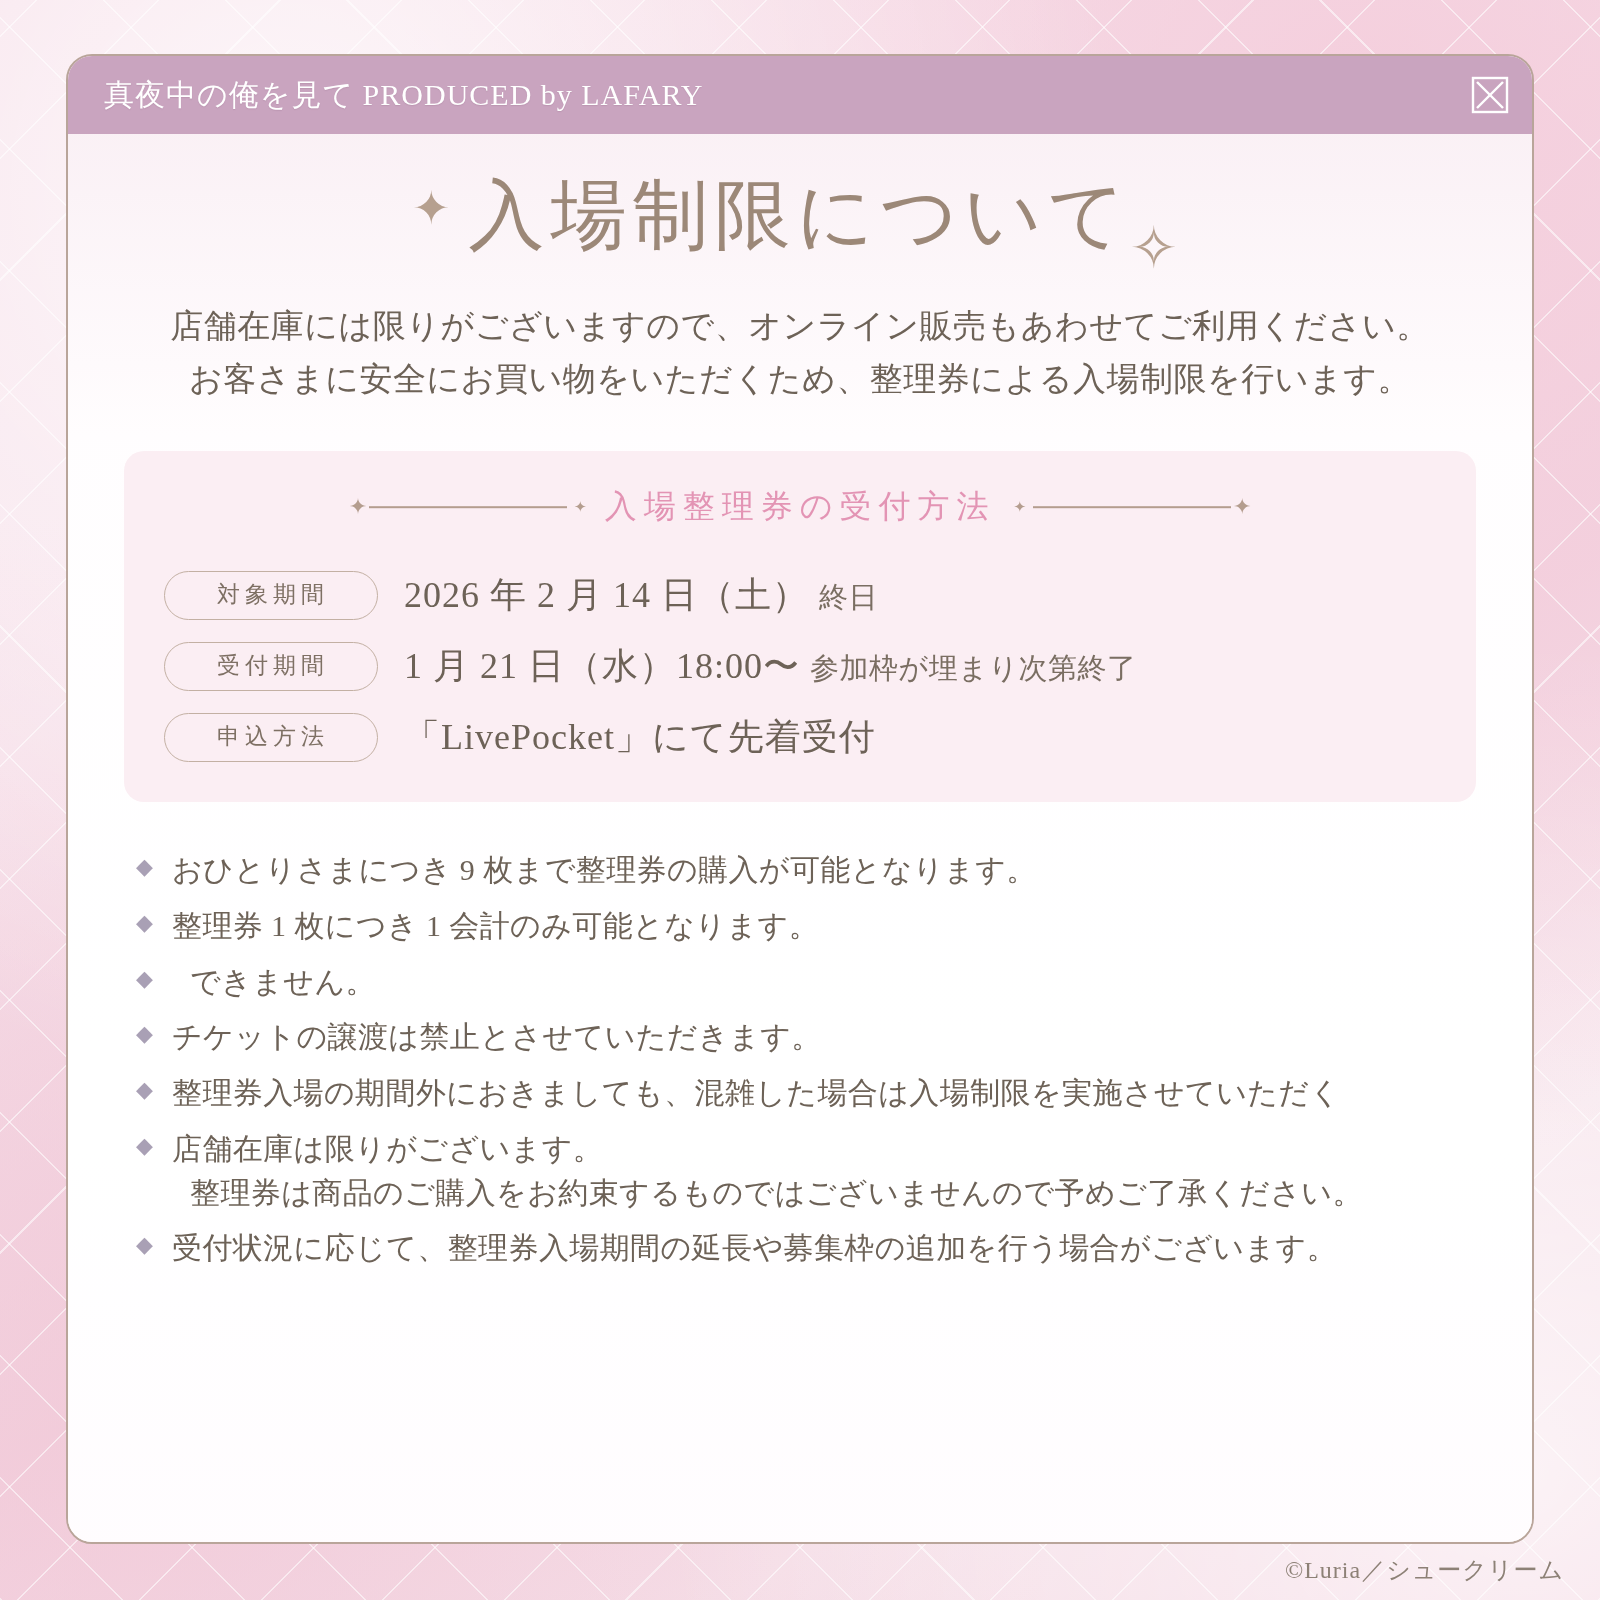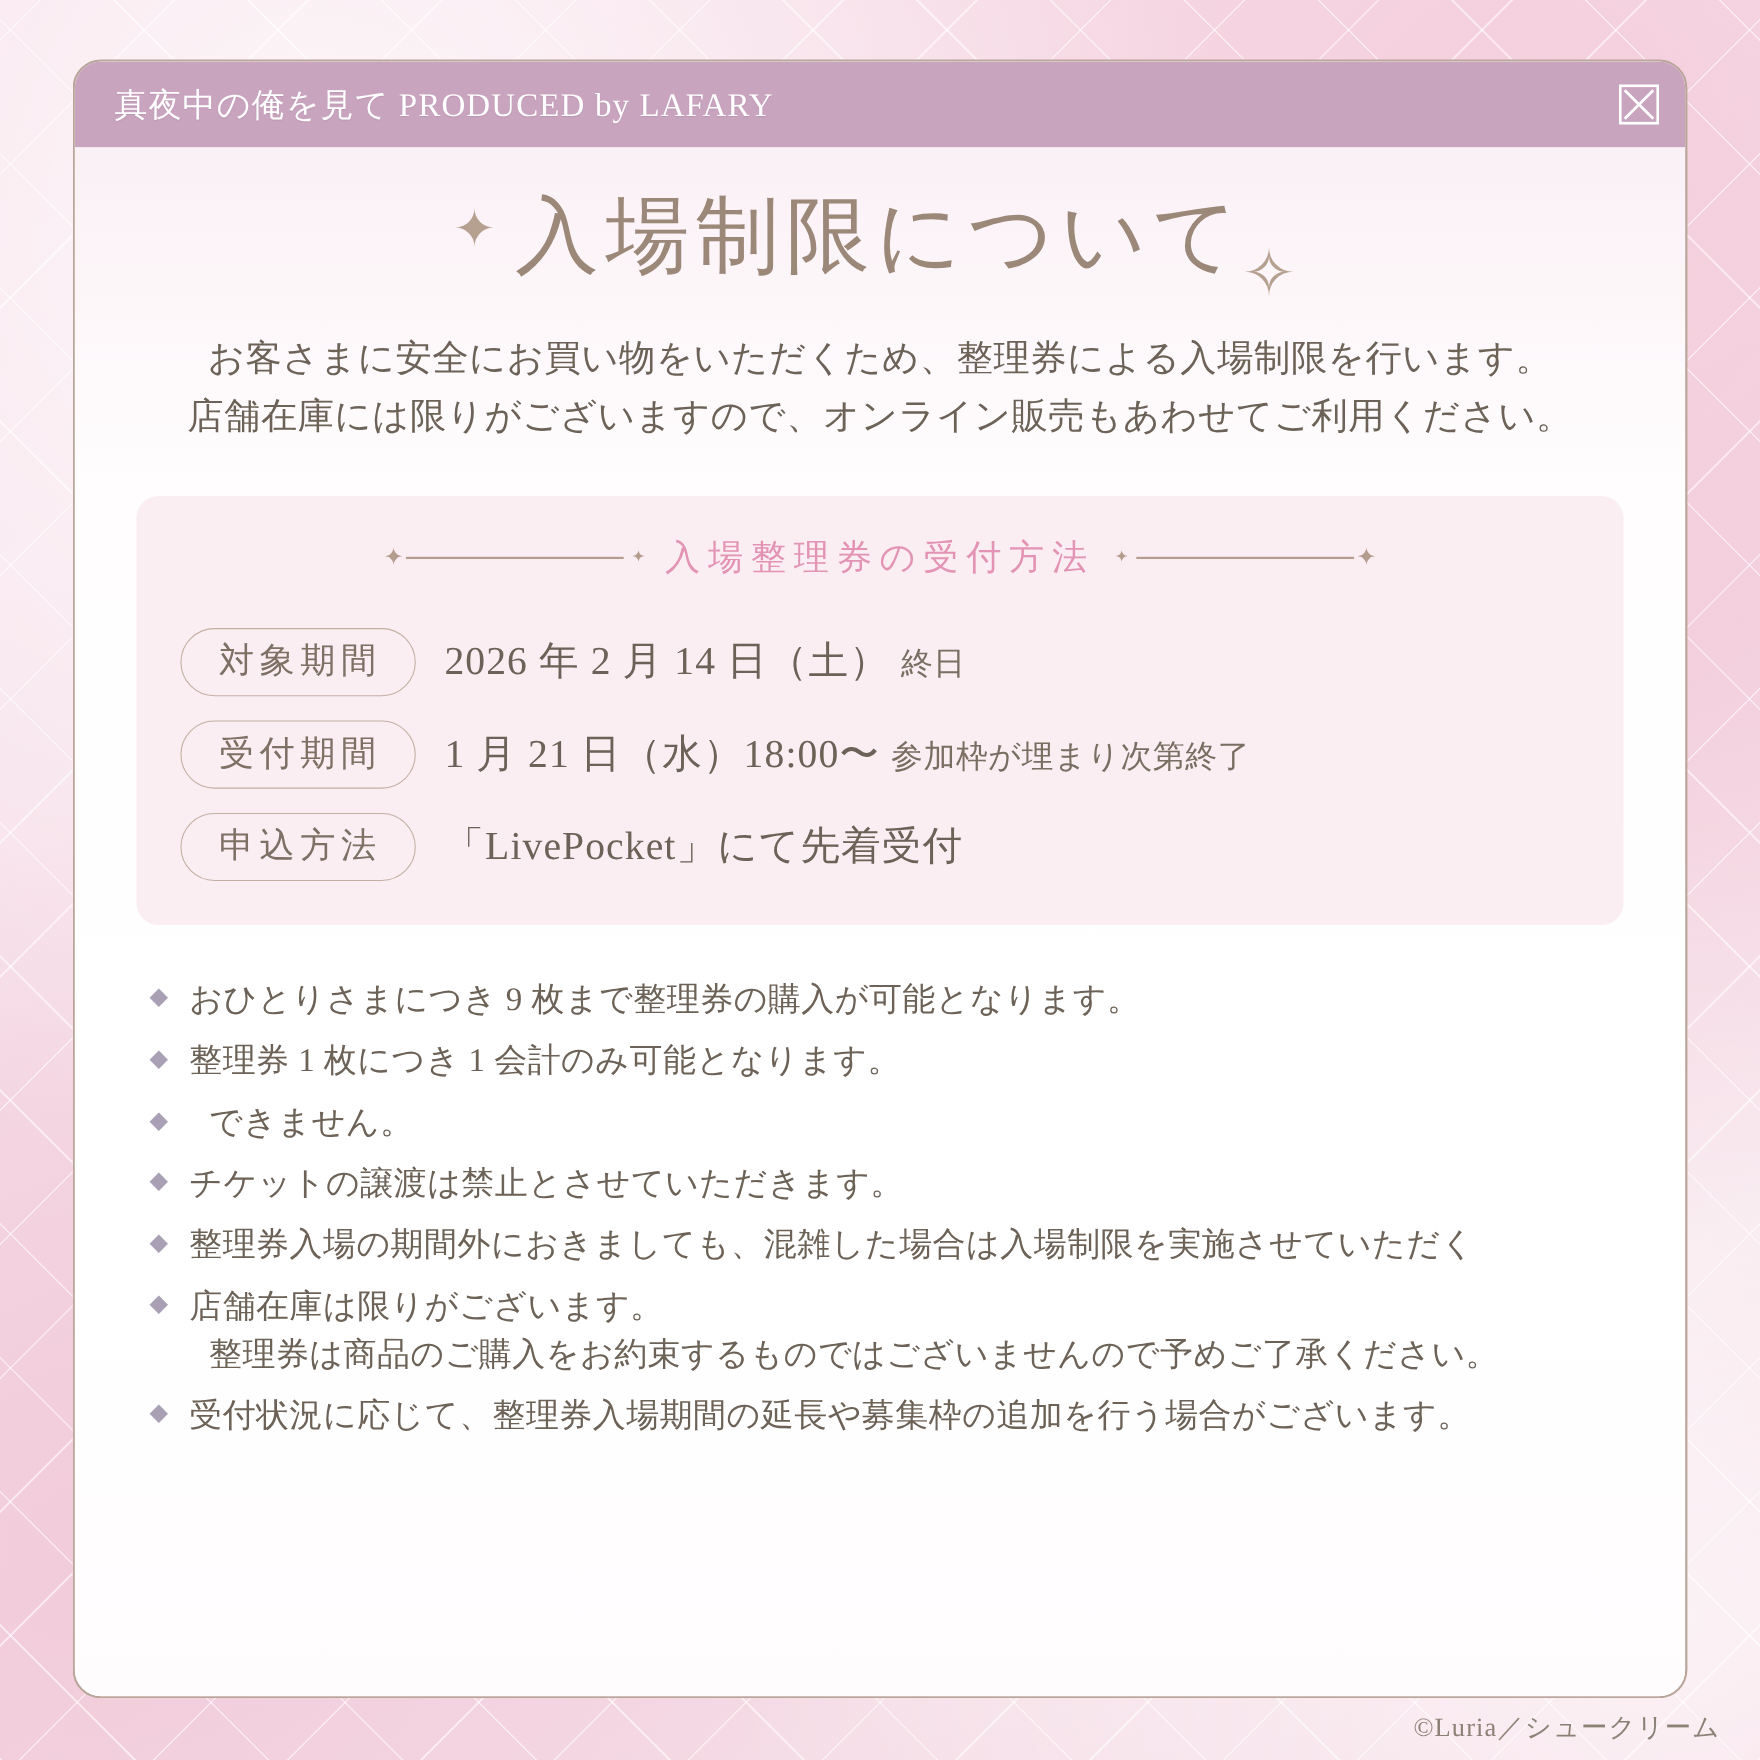--- a/index.html
+++ b/index.html
@@ -181,21 +181,21 @@
     margin-bottom: 22px;
   }
   .info-row:last-child { margin-bottom: 0; }
   .pill {
     flex: 0 0 auto;
     min-width: 214px;
     text-align: center;
     border: 1.6px solid #c3b0a3;
     border-radius: 40px;
     color: #7e7064;
-    font-size: 32px;
+    font-size: 23px;
     letter-spacing: 5px;
     padding: 7px 18px 9px 22px;
     box-sizing: border-box;
     background: transparent;
   }
   .info-text {
     margin-left: 26px;
     color: #6d6257;
     font-size: 36px;
     letter-spacing: 1px;
@@ -261,22 +261,22 @@
 
     <div id="card-body">
 
       <div id="heading-wrap">
         <span class="spark" id="spark-left">✦</span>
         <span id="heading">入場制限について</span>
         <span class="spark" id="spark-right">✧</span>
       </div>
 
       <div id="lead">
+        <div>店舗在庫には限りがございますので、オンライン販売もあわせてご利用ください。</div>
         <div>お客さまに安全にお買い物をいただくため、整理券による入場制限を行います。</div>
-        <div>店舗在庫には限りがございますので、オンライン販売もあわせてご利用ください。</div>
       </div>
 
       <div id="panel">
         <div id="panel-title-row">
           <span class="rule left">
             <span class="star s-out">✦</span>
             <span class="line"></span>
             <span class="star s-in">✦</span>
           </span>
           <span id="panel-title">入場整理券の受付方法</span>

